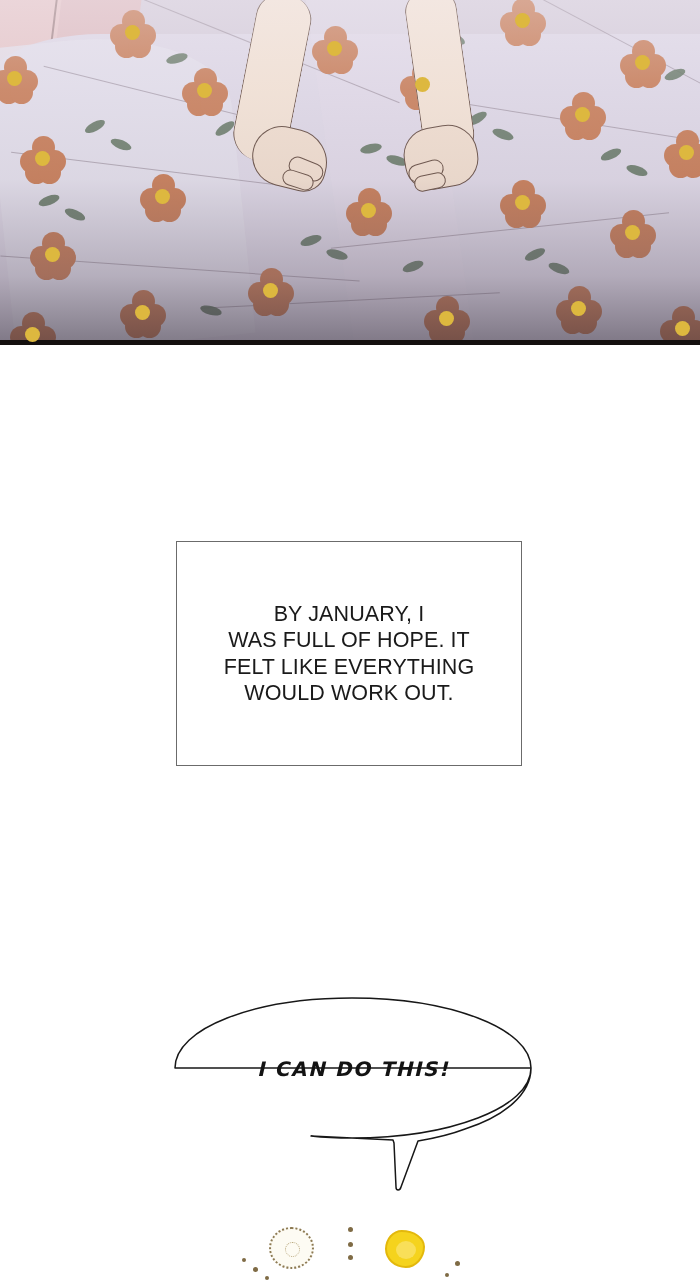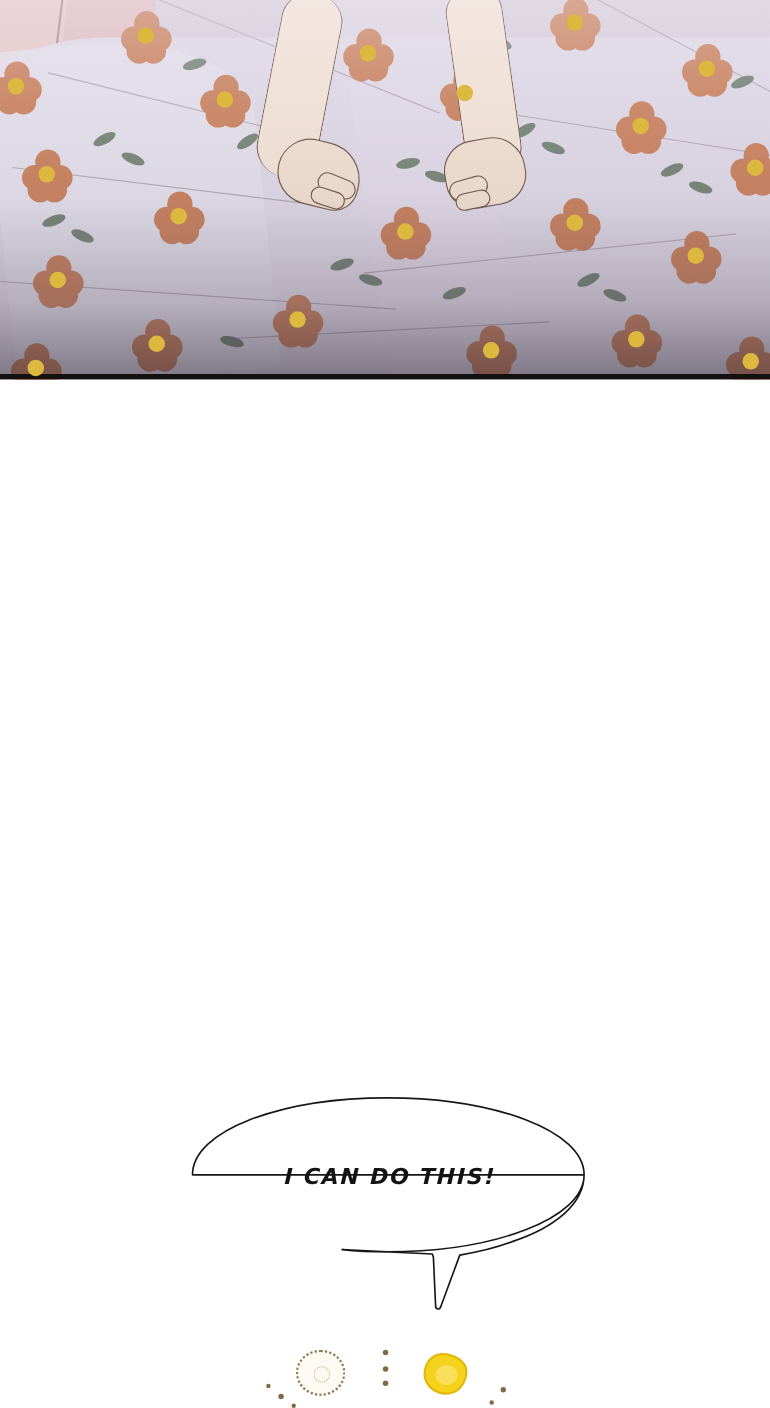--- a/index.html
+++ b/index.html
@@ -565,20 +565,26 @@
     <div class="hand finger-l1"></div>
     <div class="hand finger-l2"></div>
     <div class="hand hand-right"></div>
     <div class="hand finger-r1"></div>
     <div class="hand finger-r2"></div>
 
     <div class="shade"></div>
     <div class="bottom-rule"></div>
   </div>
 
+  <div class="caption-box">
+    <div class="caption-text">BY JANUARY, I
+WAS FULL OF HOPE. IT
+FELT LIKE EVERYTHING
+WOULD WORK OUT.</div>
+  </div>
 
   <div class="bubble-wrap">
     <svg width="370" height="205" viewBox="0 0 370 205">
       <path d="M 5 73
                C 5 33, 85 3, 182 3
                C 279 3, 361 33, 361 73
                C 361 113, 279 143, 182 143
                C 168 143, 154 142.4, 141 141
                L 223 145
                L 224 148

